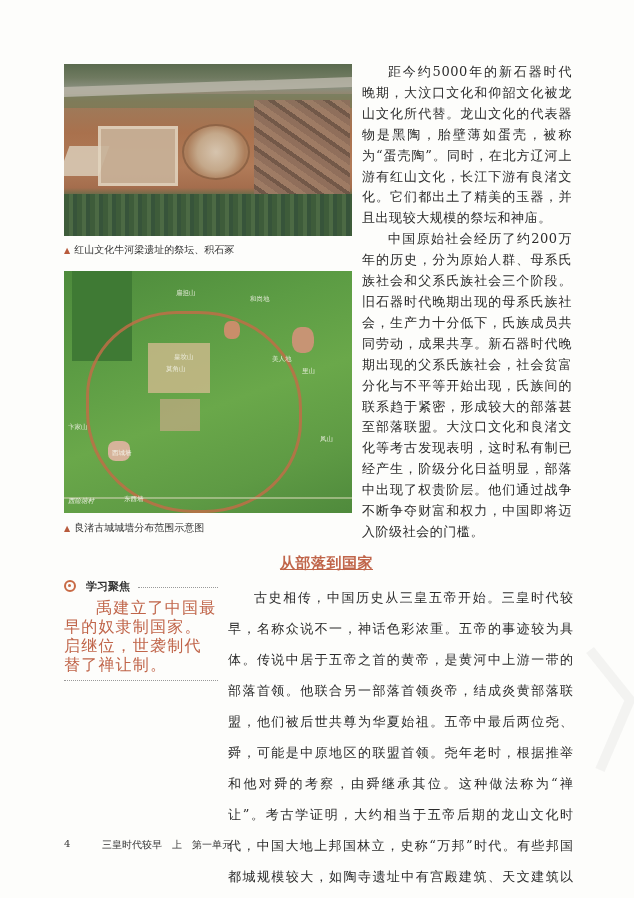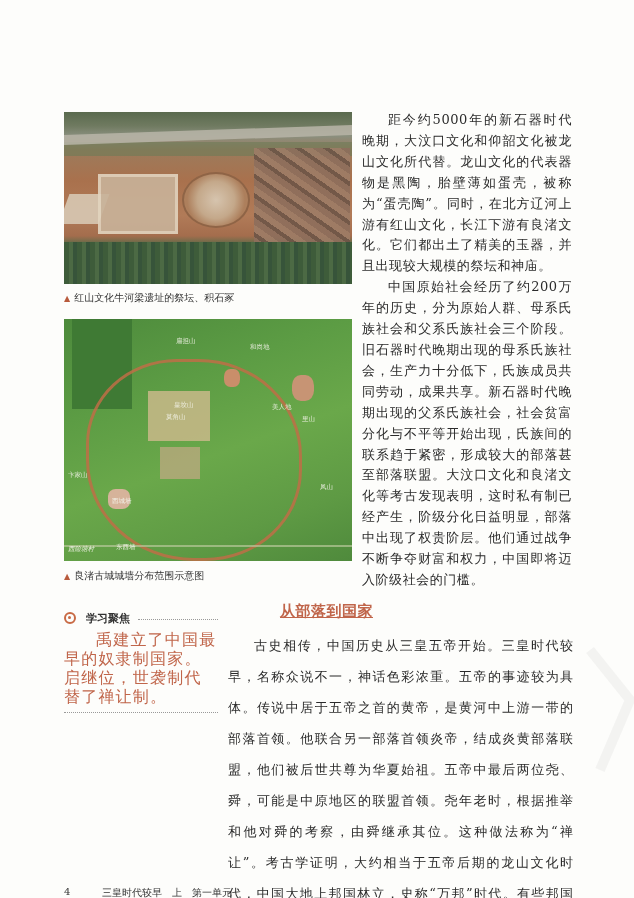--- a/index.html
+++ b/index.html
@@ -1,20 +1,20 @@
 <!DOCTYPE html>
 <html><head>
 <meta charset="utf-8">
 <style>
   html, body { margin: 0; padding: 0; }
   body {
     width: 634px; height: 898px; background: #fdfdfb; position: relative; overflow: hidden;
     font-family: "DejaVu Serif", "Liberation Serif", serif; color: #2a2a2a;
   }
-  .abs { position: absolute; margin-top: 48px; }
+  .abs { position: absolute; }
 
   
   .photo1 {
     left: 64px; top: 64px; width: 288px; height: 172px; overflow: hidden;
     background: linear-gradient(180deg, #5a6a4e 0%, #6f7a60 8%, #8a8f7e 14%, #9c7b5c 22%, #a9714d 40%, #b17b58 60%, #a46d4d 72%, #4f6a48 78%, #3f5a3b 100%);
   }
   .photo1 .road { position: absolute; left: 0; top: 18px; width: 100%; height: 10px; background: #b9b5a8; transform: skewY(-2deg); opacity: .85; }
   .photo1 .road2 { position: absolute; left: 0; top: 30px; width: 100%; height: 14px; background: #6c7b56; opacity: .6; }
   .photo1 .platform { position: absolute; left: 34px; top: 62px; width: 74px; height: 54px; background: #c9b39a; border: 3px solid #e2d4bf; opacity: .9; }
   .photo1 .circle { position: absolute; left: 118px; top: 60px; width: 64px; height: 52px; border-radius: 50%; background: radial-gradient(circle, #d6c4ae 0%, #c4a88a 45%, #ad7f5c 70%); border: 2px solid #8f6446; }
@@ -41,21 +41,21 @@
   .photo2 .road { position: absolute; left: 0; bottom: 14px; width: 100%; height: 2px; background: #b8c89a; opacity: .7; }
 
   .caption { font-size: 10px; color: #333; display: flex; align-items: center; gap: 4px; font-family: "DejaVu Serif", serif; }
   .caption .tri { color: #b85a3c; font-size: 8px; }
 
   .para { font-size: 13px; line-height: 20.9px; letter-spacing: 0.55px; color: #2b2b2b; text-align: justify; margin: 0; }
   .indent { text-indent: 2em; }
 
   .section-title { left: 280px; top: 554px; font-family: "DejaVu Sans", sans-serif; font-size: 15px; font-weight: bold; color: #c0654a; letter-spacing: 0.5px; text-decoration: underline; }
 
-  .focus-box { left: 64px; top: 562px; width: 154px; }
+  .focus-box { left: 64px; top: 578px; width: 154px; }
   .focus-head { display: flex; align-items: center; height: 16px; }
   .focus-icon { width: 12px; height: 12px; border-radius: 50%; border: 2.5px solid #c86a45; position: relative; box-sizing: border-box; }
   .focus-icon::after { content: ""; position: absolute; left: 2px; top: 2px; width: 3px; height: 3px; border-radius: 50%; background: #c86a45; }
   .focus-title { font-family: "DejaVu Sans", sans-serif; font-size: 11px; font-weight: bold; color: #333; margin-left: 10px; }
   .focus-dots { flex: 1; margin-left: 8px; border-top: 1px dotted #999; height: 0; margin-top: 2px; }
   .focus-text { font-size: 16px; line-height: 19px; color: #c0654a; letter-spacing: 1.2px; margin-top: 4px; text-indent: 2em; font-family: "DejaVu Serif", serif; }
   .focus-bottom { border-top: 1px dotted #999; margin-top: 6px; width: 154px; }
 
   .footer { left: 64px; top: 838px; font-size: 10px; color: #333; display: flex; gap: 0; white-space: nowrap; font-family: "DejaVu Serif", serif; }
   .footer .pno { width: 28px; }
@@ -90,21 +90,21 @@
   <div class="mound3"></div>
   <div class="road"></div>
   <span class="lbl" style="left:112px; top:18px;">扁担山</span>
   <span class="lbl" style="left:186px; top:24px;">和尚地</span>
   <span class="lbl" style="left:102px; top:94px;">莫角山</span>
   <span class="lbl" style="left:110px; top:82px;">皇坟山</span>
   <span class="lbl" style="left:208px; top:84px;">美人地</span>
   <span class="lbl" style="left:4px; top:152px;">卞家山</span>
   <span class="lbl" style="left:48px; top:178px;">西城墙</span>
   <span class="lbl" style="left:4px; top:226px;font-style:italic;">西险塘村</span>
-  <span class="lbl" style="left:52px; top:224px;">东西墙</span>
+  <span class="lbl" style="left:60px; top:224px;">东西墙</span>
   <span class="lbl" style="left:256px; top:164px;">凤山</span>
   <span class="lbl" style="left:226px; top:96px;padding-left:12px;">里山</span>
 </div>
 <div class="abs caption" style="left:64px; top:521px;">
   <span class="tri">▲</span>
   <span>良渚古城城墙分布范围示意图</span>
 </div>
 
 <div class="abs" style="left:362px; top:62px; width:210px;">
   <p class="para indent">距今约5000年的新石器时代晚期，大汶口文化和仰韶文化被龙山文化所代替。龙山文化的代表器物是黑陶，胎壁薄如蛋壳，被称为“蛋壳陶”。同时，在北方辽河上游有红山文化，长江下游有良渚文化。它们都出土了精美的玉器，并且出现较大规模的祭坛和神庙。</p>

